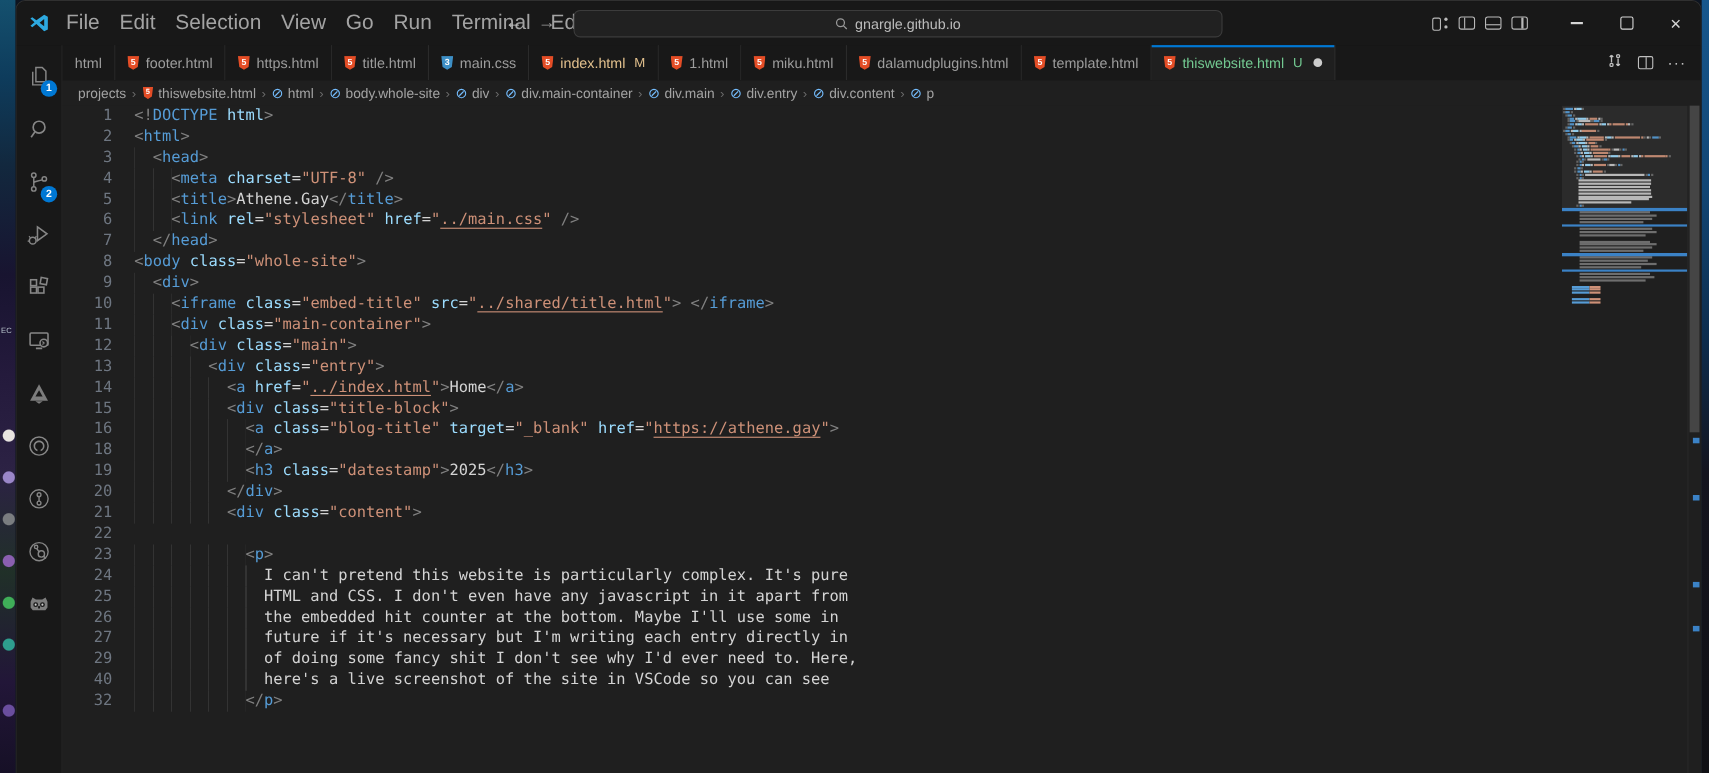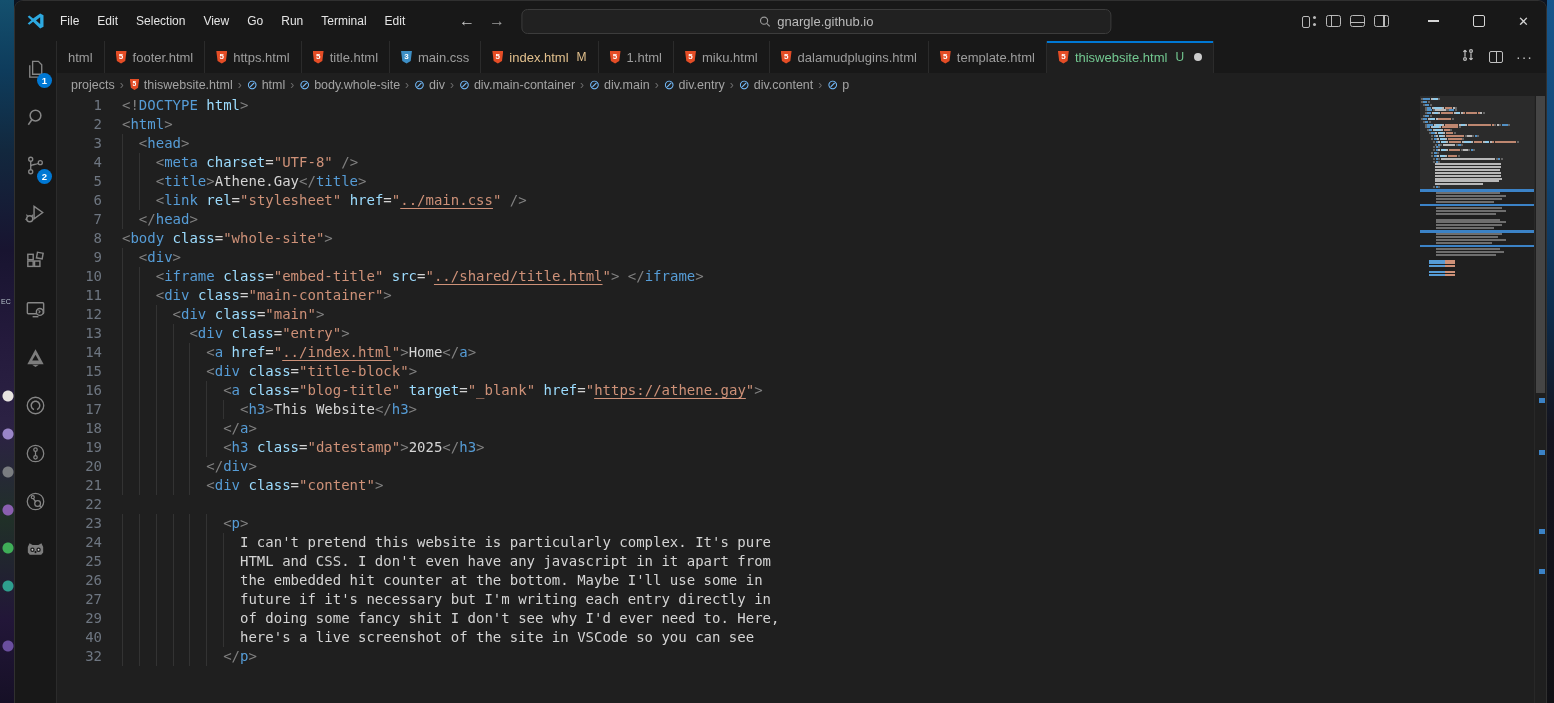--- a/index.html
+++ b/index.html
@@ -23,21 +23,21 @@
 
   
   .window{position:absolute;left:14px;top:0;width:1533px;height:703px;background:#181818;
           border-radius:9px 9px 0 0;border:1px solid #303030;border-bottom:none;box-sizing:border-box;
           overflow:hidden;z-index:1;display:flex;flex-direction:column;}
 
   
   .titlebar{height:40px;flex:none;position:relative;background:#181818;}
   .logo{position:absolute;left:11px;top:10px;width:20px;height:20px;}
   .menus{position:absolute;left:36px;top:0;height:40px;display:flex;align-items:center;}
-  .menu-item{padding:0 9px;font-size:12px;color:#e5e5e5;height:26px;line-height:26px;border-radius:5px;cursor:default;}
+  .menu-item{padding:0 9px;font-size:19px;color:#a3a3a3;height:26px;line-height:26px;border-radius:5px;cursor:default;}
   .nav-arrows{position:absolute;left:444px;top:0;height:40px;display:flex;align-items:center;gap:14px;
               font-size:16px;color:#c5c5c5;}
   .nav-arrows .fwd{color:#9a9a9a;}
   .cmdcenter{position:absolute;left:50%;top:8px;transform:translateX(-44%);width:588px;height:23px;
              background:#212121;border:1px solid #3c3c3c;border-radius:6px;display:flex;align-items:center;
              justify-content:center;gap:6px;font-size:13px;color:#bbbbbb;}
   .right-ctrls{position:absolute;right:0;top:0;height:40px;display:flex;align-items:center;}
   .layout-icons{display:flex;align-items:center;gap:9px;margin-right:22px;}
   .lt{width:15px;height:12px;border:1.2px solid #b9b9b9;border-radius:2.5px;position:relative;box-sizing:border-box;}
   .lt i{position:absolute;background:#b9b9b9;}
@@ -407,21 +407,20 @@
             <div class="code-line"><span class="ln">7</span><span class="lc"><span class="ind" style="width: 2ch;"></span><span class="tk-p">&lt;/</span><span class="tk-t">head</span><span class="tk-p">&gt;</span></span></div>
             <div class="code-line"><span class="ln">8</span><span class="lc"><span class="tk-p">&lt;</span><span class="tk-t">body</span><span class="tk-x"> </span><span class="tk-a">class</span><span class="tk-x">=</span><span class="tk-s">"whole-site"</span><span class="tk-p">&gt;</span></span></div>
             <div class="code-line"><span class="ln">9</span><span class="lc"><span class="ind" style="width: 2ch;"></span><span class="tk-p">&lt;</span><span class="tk-t">div</span><span class="tk-p">&gt;</span></span></div>
             <div class="code-line"><span class="ln">10</span><span class="lc"><span class="ind" style="width: 4ch;"></span><span class="tk-p">&lt;</span><span class="tk-t">iframe</span><span class="tk-x"> </span><span class="tk-a">class</span><span class="tk-x">=</span><span class="tk-s">"embed-title"</span><span class="tk-x"> </span><span class="tk-a">src</span><span class="tk-x">=</span><span class="tk-s">"</span><span class="tk-l">../shared/title.html</span><span class="tk-s">"</span><span class="tk-p">&gt;</span><span class="tk-x"> </span><span class="tk-p">&lt;/</span><span class="tk-t">iframe</span><span class="tk-p">&gt;</span></span></div>
             <div class="code-line"><span class="ln">11</span><span class="lc"><span class="ind" style="width: 4ch;"></span><span class="tk-p">&lt;</span><span class="tk-t">div</span><span class="tk-x"> </span><span class="tk-a">class</span><span class="tk-x">=</span><span class="tk-s">"main-container"</span><span class="tk-p">&gt;</span></span></div>
             <div class="code-line"><span class="ln">12</span><span class="lc"><span class="ind" style="width: 6ch;"></span><span class="tk-p">&lt;</span><span class="tk-t">div</span><span class="tk-x"> </span><span class="tk-a">class</span><span class="tk-x">=</span><span class="tk-s">"main"</span><span class="tk-p">&gt;</span></span></div>
             <div class="code-line"><span class="ln">13</span><span class="lc"><span class="ind" style="width: 8ch;"></span><span class="tk-p">&lt;</span><span class="tk-t">div</span><span class="tk-x"> </span><span class="tk-a">class</span><span class="tk-x">=</span><span class="tk-s">"entry"</span><span class="tk-p">&gt;</span></span></div>
             <div class="code-line"><span class="ln">14</span><span class="lc"><span class="ind" style="width: 10ch;"></span><span class="tk-p">&lt;</span><span class="tk-t">a</span><span class="tk-x"> </span><span class="tk-a">href</span><span class="tk-x">=</span><span class="tk-s">"</span><span class="tk-l">../index.html</span><span class="tk-s">"</span><span class="tk-p">&gt;</span><span class="tk-x">Home</span><span class="tk-p">&lt;/</span><span class="tk-t">a</span><span class="tk-p">&gt;</span></span></div>
             <div class="code-line"><span class="ln">15</span><span class="lc"><span class="ind" style="width: 10ch;"></span><span class="tk-p">&lt;</span><span class="tk-t">div</span><span class="tk-x"> </span><span class="tk-a">class</span><span class="tk-x">=</span><span class="tk-s">"title-block"</span><span class="tk-p">&gt;</span></span></div>
             <div class="code-line"><span class="ln">16</span><span class="lc"><span class="ind" style="width: 12ch;"></span><span class="tk-p">&lt;</span><span class="tk-t">a</span><span class="tk-x"> </span><span class="tk-a">class</span><span class="tk-x">=</span><span class="tk-s">"blog-title"</span><span class="tk-x"> </span><span class="tk-a">target</span><span class="tk-x">=</span><span class="tk-s">"_blank"</span><span class="tk-x"> </span><span class="tk-a">href</span><span class="tk-x">=</span><span class="tk-s">"</span><span class="tk-l">https://athene.gay</span><span class="tk-s">"</span><span class="tk-p">&gt;</span></span></div>
-            <div class="code-line"><span class="ln">17</span><span class="lc"><span class="ind" style="width: 14ch;"></span><span class="tk-p">&lt;</span><span class="tk-t">h3</span><span class="tk-p">&gt;</span><span class="tk-x">This Website</span><span class="tk-p">&lt;/</span><span class="tk-t">h3</span><span class="tk-p">&gt;</span></span></div>
             <div class="code-line"><span class="ln">18</span><span class="lc"><span class="ind" style="width: 12ch;"></span><span class="tk-p">&lt;/</span><span class="tk-t">a</span><span class="tk-p">&gt;</span></span></div>
             <div class="code-line"><span class="ln">19</span><span class="lc"><span class="ind" style="width: 12ch;"></span><span class="tk-p">&lt;</span><span class="tk-t">h3</span><span class="tk-x"> </span><span class="tk-a">class</span><span class="tk-x">=</span><span class="tk-s">"datestamp"</span><span class="tk-p">&gt;</span><span class="tk-x">2025</span><span class="tk-p">&lt;/</span><span class="tk-t">h3</span><span class="tk-p">&gt;</span></span></div>
             <div class="code-line"><span class="ln">20</span><span class="lc"><span class="ind" style="width: 10ch;"></span><span class="tk-p">&lt;/</span><span class="tk-t">div</span><span class="tk-p">&gt;</span></span></div>
             <div class="code-line"><span class="ln">21</span><span class="lc"><span class="ind" style="width: 10ch;"></span><span class="tk-p">&lt;</span><span class="tk-t">div</span><span class="tk-x"> </span><span class="tk-a">class</span><span class="tk-x">=</span><span class="tk-s">"content"</span><span class="tk-p">&gt;</span></span></div>
             <div class="code-line"><span class="ln">22</span></div>
             <div class="code-line"><span class="ln">23</span><span class="lc"><span class="ind" style="width: 12ch;"></span><span class="tk-p">&lt;</span><span class="tk-t">p</span><span class="tk-p">&gt;</span></span></div>
             <div class="code-line"><span class="ln">24</span><span class="lc"><span class="ind" style="width: 14ch;"></span><span class="tk-x">I can't pretend this website is particularly complex. It's pure</span></span></div>
             <div class="code-line"><span class="ln">25</span><span class="lc"><span class="ind" style="width: 14ch;"></span><span class="tk-x">HTML and CSS. I don't even have any javascript in it apart from</span></span></div>
             <div class="code-line"><span class="ln">26</span><span class="lc"><span class="ind" style="width: 14ch;"></span><span class="tk-x">the embedded hit counter at the bottom. Maybe I'll use some in</span></span></div>
             <div class="code-line"><span class="ln">27</span><span class="lc"><span class="ind" style="width: 14ch;"></span><span class="tk-x">future if it's necessary but I'm writing each entry directly in</span></span></div>

